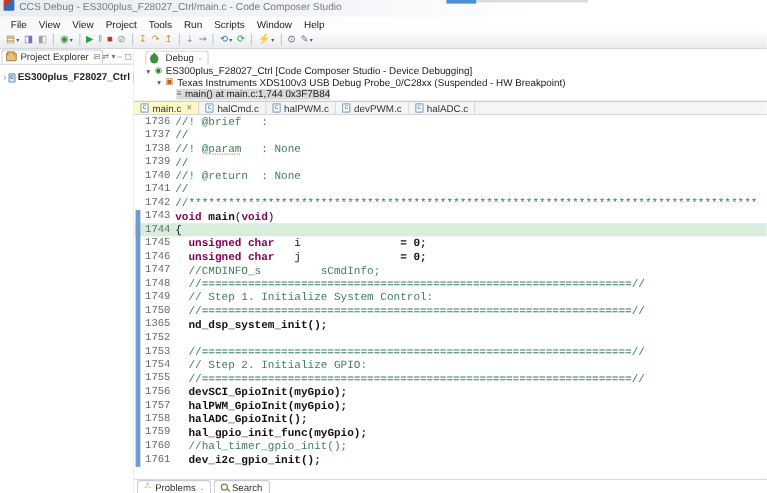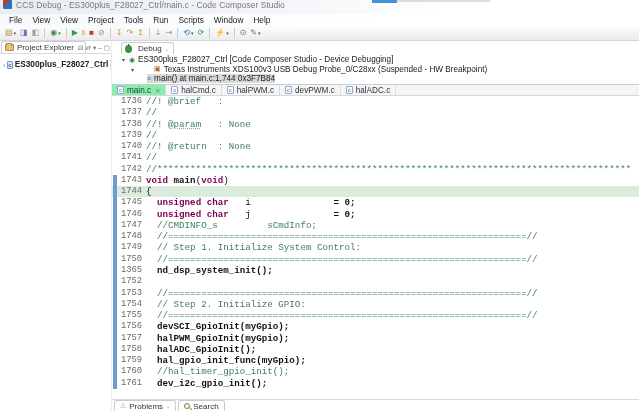--- a/index.html
+++ b/index.html
@@ -67,21 +67,21 @@
   .drow .selwrap.sel { background:#d9d9d9; }
   .ico-bug { width:7px; height:8px; background:#3f8f3f; border-radius:50%;
     position:relative; margin:0 3px 0 0; }
   .ico-bug:before { content:""; position:absolute; left:3px; top:-1px; width:1px; height:2px; background:#2c642c; }
 
   .editor { position:absolute; left:0; top:43px; right:0; bottom:0; }
   .etabs { height:12px; display:flex; align-items:stretch; background:#f4f5f7;
     border-top:1px solid #c9ccd0; border-bottom:1px solid #d4d6d9; }
   .etab { display:flex; align-items:center; gap:3px; padding:0 5px; font-size:8.2px;
     color:#333; border-right:1px solid #dadcdf; white-space:nowrap; }
-  .etab.active { background:#86efac; }
+  .etab.active { background:#fef9c3; }
   .etab .close { font-size:6px; color:#777; margin-left:1px; }
   .cfile { width:7px; height:8px; background:#fff; border:1px solid #8fa8c6;
     font-size:6px; line-height:7px; color:#2e6fb7; text-align:center; border-radius:1px; }
 
   .code-area { position:absolute; left:0; top:12px; right:0; height:294px;
     font-family:"Liberation Mono", monospace; font-size:9.2px; overflow:hidden; background:#fff; }
   .range-indicator { position:absolute; left:1px; width:4px; background:var(--rangebar); }
   .cl { display:flex; height:11.27px; line-height:11.27px; padding-left:5px; }
   .cl.hl { background:var(--hl); }
   .ln { width:29px; min-width:29px; text-align:right; padding-right:4px;
@@ -231,21 +231,21 @@
         </div>
       </div>
       <div class="drows">
           <div class="drow" style="padding-left: 10px;">
             <span class="exp">▾</span>
             <span class="selwrap">
               <span class="tico" style="color: rgb(46, 125, 50);">◉</span>
               <span>ES300plus_F28027_Ctrl [Code Composer Studio - Device Debugging]</span>
             </span>
           </div>
-          <div class="drow" style="padding-left: 19px; gap: 16px;">
+          <div class="drow" style="padding-left: 19px;">
             <span class="exp">▾</span>
             <span class="selwrap">
               <span class="tico" style="color: rgb(181, 101, 29);">▣</span>
               <span>Texas Instruments XDS100v3 USB Debug Probe_0/C28xx (Suspended - HW Breakpoint)</span>
             </span>
           </div>
           <div class="drow" style="padding-left: 28px;">
             <span class="exp"></span>
             <span class="selwrap sel">
               <span class="tico" style="color: rgb(58, 110, 165);">≡</span>

